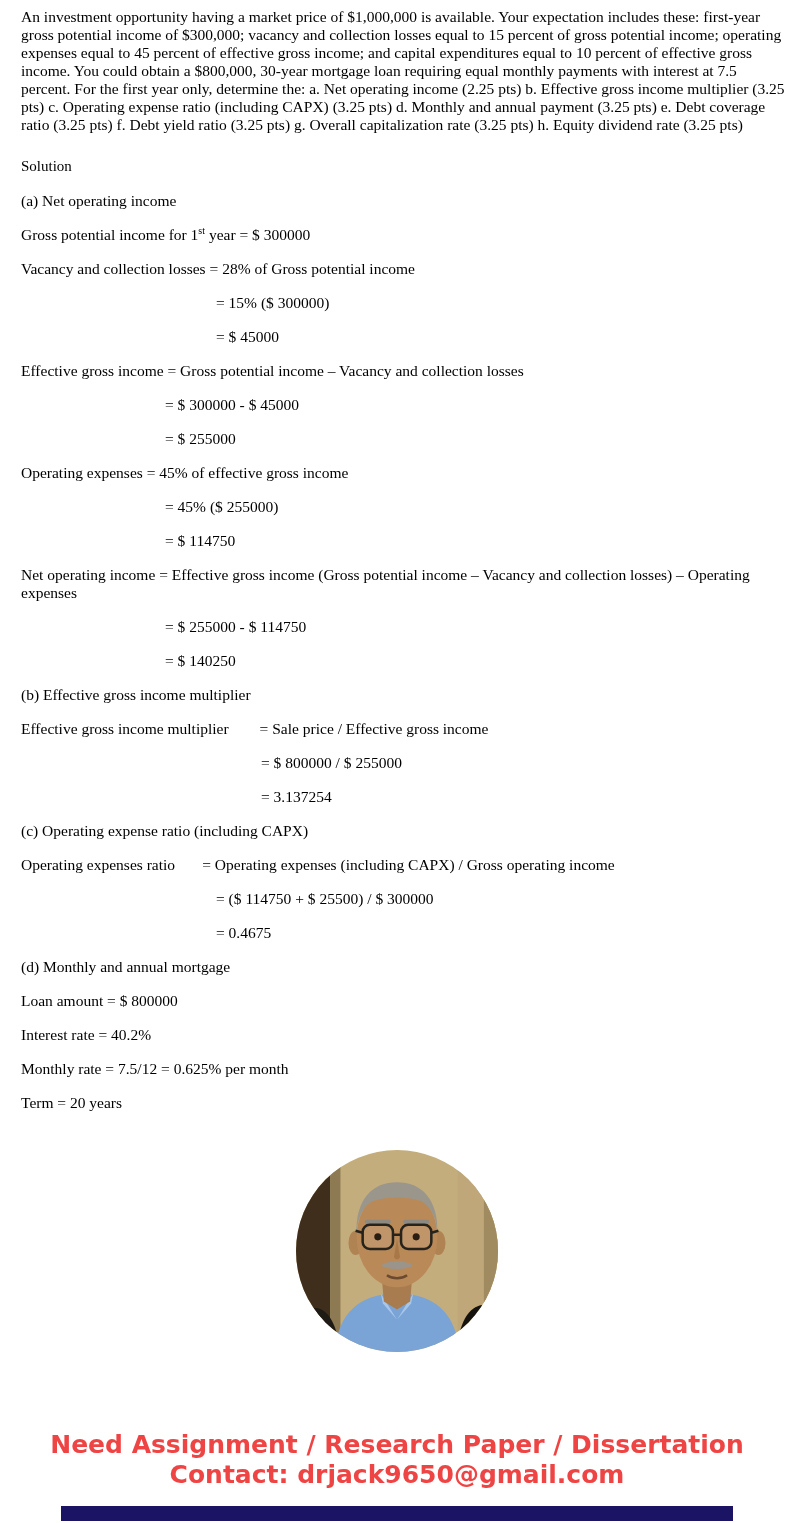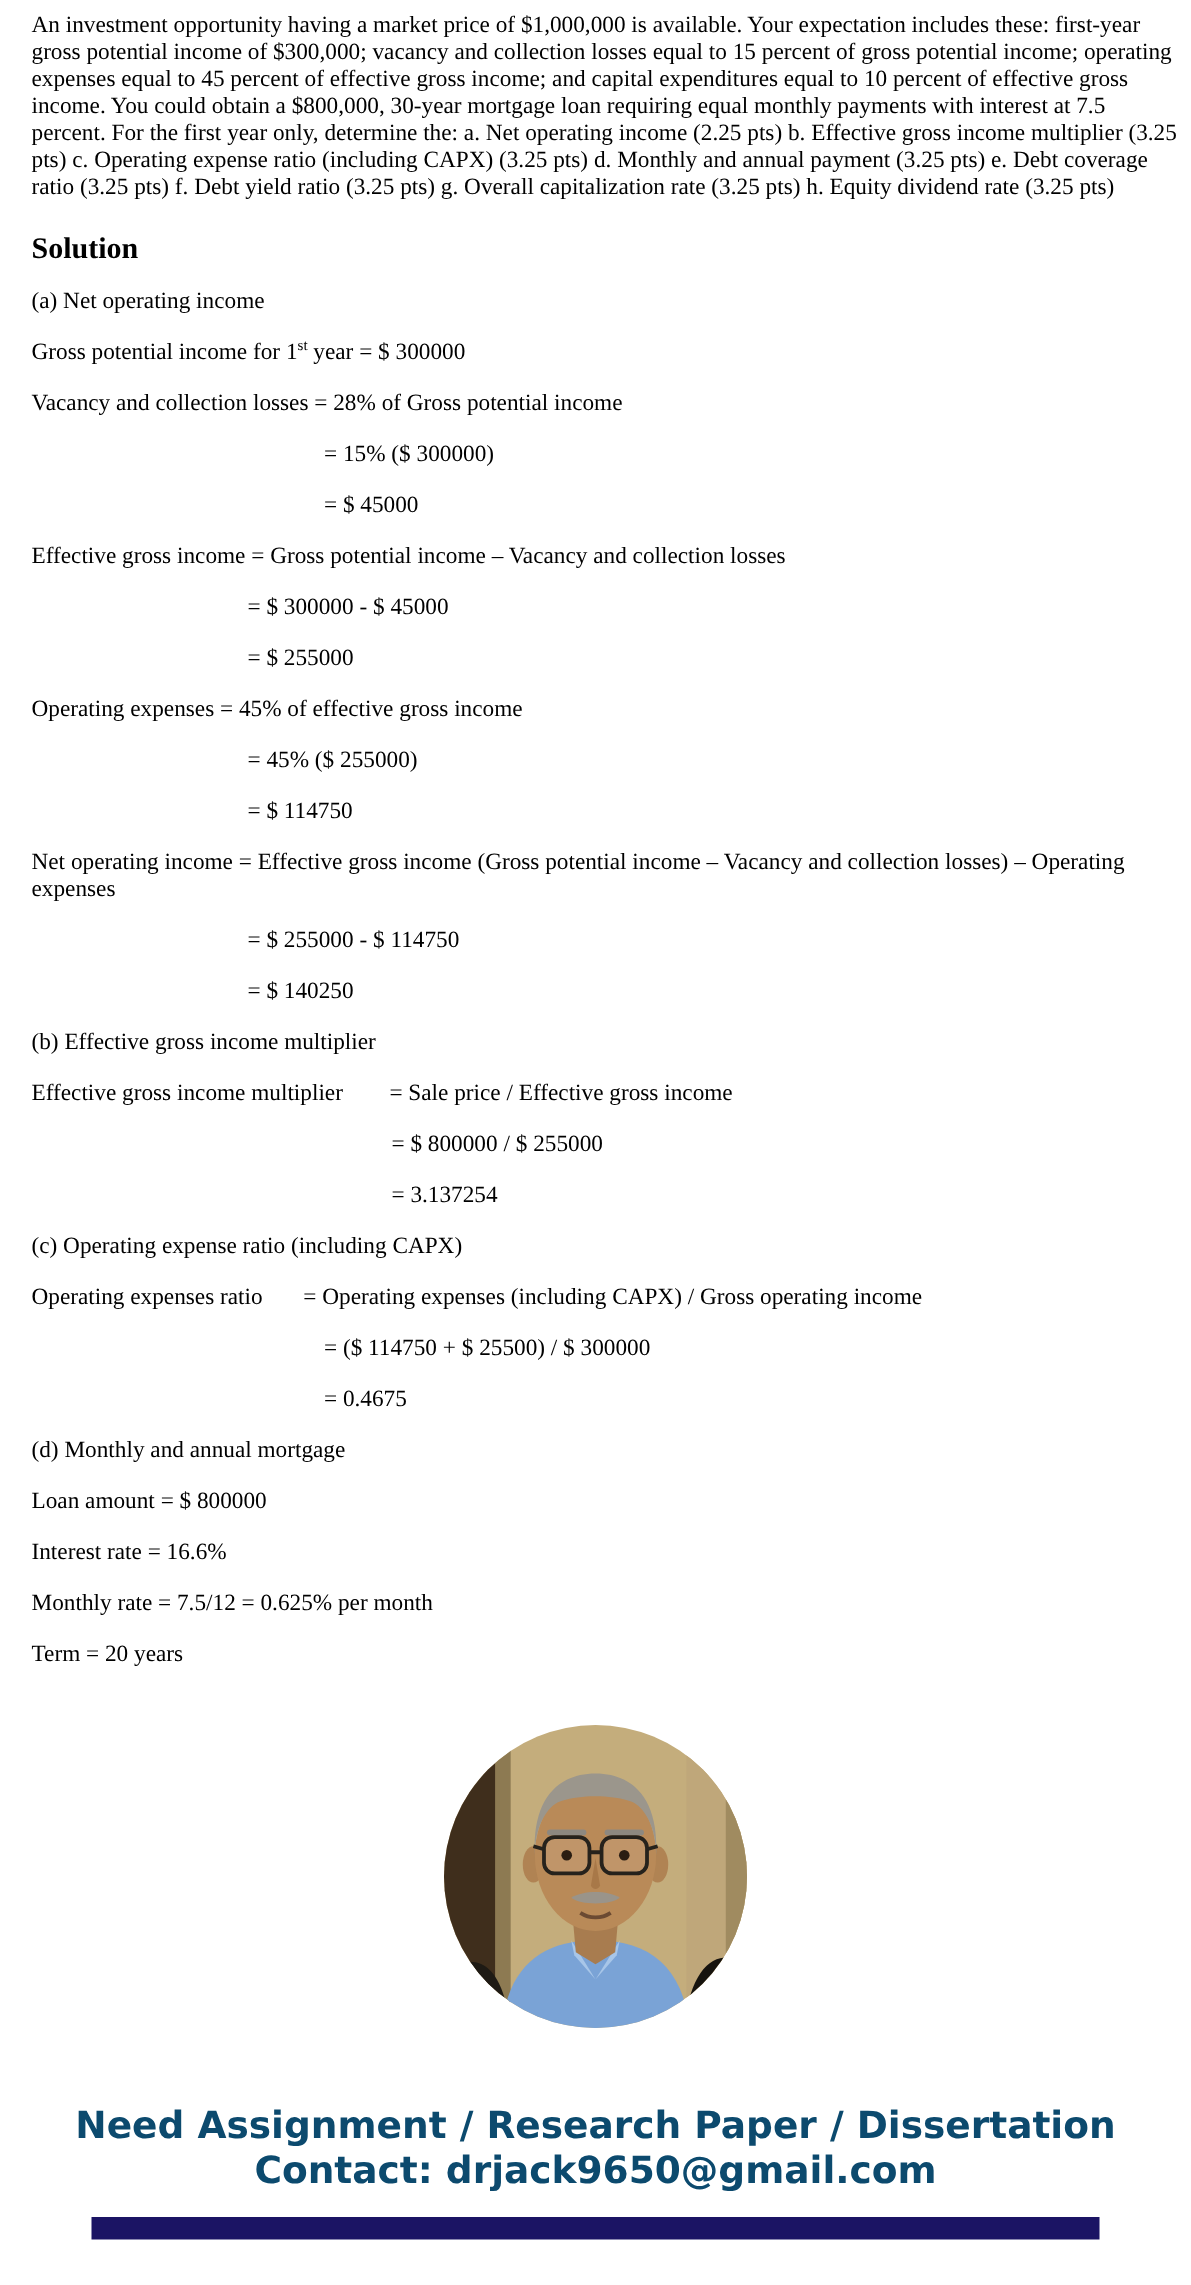--- a/index.html
+++ b/index.html
@@ -17,43 +17,43 @@
     overflow: hidden;
   }
   .doc p {
     font-size: 15.5px;
     line-height: 18px;
     margin: 0 0 16px 0;
     white-space: pre-wrap;
   }
   .solution-heading {
     font-family: "Liberation Serif", serif;
-    font-size: 20px;
+    font-size: 15px;
     line-height: 20px;
-    font-weight: 700;
+    font-weight: 400;
     margin: 22px 0 16px 0;
   }
   .ind-a { padding-left: 195px; }
   .ind-b { padding-left: 144px; }
   .ind-c { padding-left: 240px; }
   sup { font-size: 10px; line-height: 0; margin-top: 44px; }
   .photo-wrap {
     width: 202px;
     height: 202px;
     margin: 24px auto 0 auto;
   }
   .photo-wrap svg { display: block; width: 100%; height: 100%; }
   .footer {
-    margin-top: 50px;
+    margin-top: 78px;
     text-align: center;
     font-family: "DejaVu Sans", sans-serif;
     font-weight: 700;
     font-size: 25px;
     line-height: 30px;
-    color: #0c4a6e;
+    color: #ef4444;
   }
   .bottom-bar {
     width: 672px;
     height: 15px;
     margin: 16px auto 0 auto;
     background: #1b1464;
   }
 </style>
 </head>
 <body>
@@ -82,21 +82,21 @@
   <p>(b) Effective gross income multiplier</p>
   <p>Effective gross income multiplier        = Sale price / Effective gross income</p>
   <p class="ind-c">= $ 800000 / $ 255000</p>
   <p class="ind-c">= 3.137254</p>
   <p>(c) Operating expense ratio (including CAPX)</p>
   <p>Operating expenses ratio       = Operating expenses (including CAPX) / Gross operating income</p>
   <p class="ind-a">= ($ 114750 + $ 25500) / $ 300000</p>
   <p class="ind-a">= 0.4675</p>
   <p>(d) Monthly and annual mortgage</p>
   <p>Loan amount = $ 800000</p>
-  <p>Interest rate = 16.6%</p>
+  <p>Interest rate = 40.2%</p>
   <p>Monthly rate = 7.5/12 = 0.625% per month</p>
   <p>Term = 20 years</p>
 </div>
 
 <div class="photo-wrap">
   <svg viewBox="0 0 200 200" aria-hidden="true">
     <defs>
       <clipPath id="circleClip">
           <circle cx="100" cy="100" r="100"></circle>
         </clipPath>

